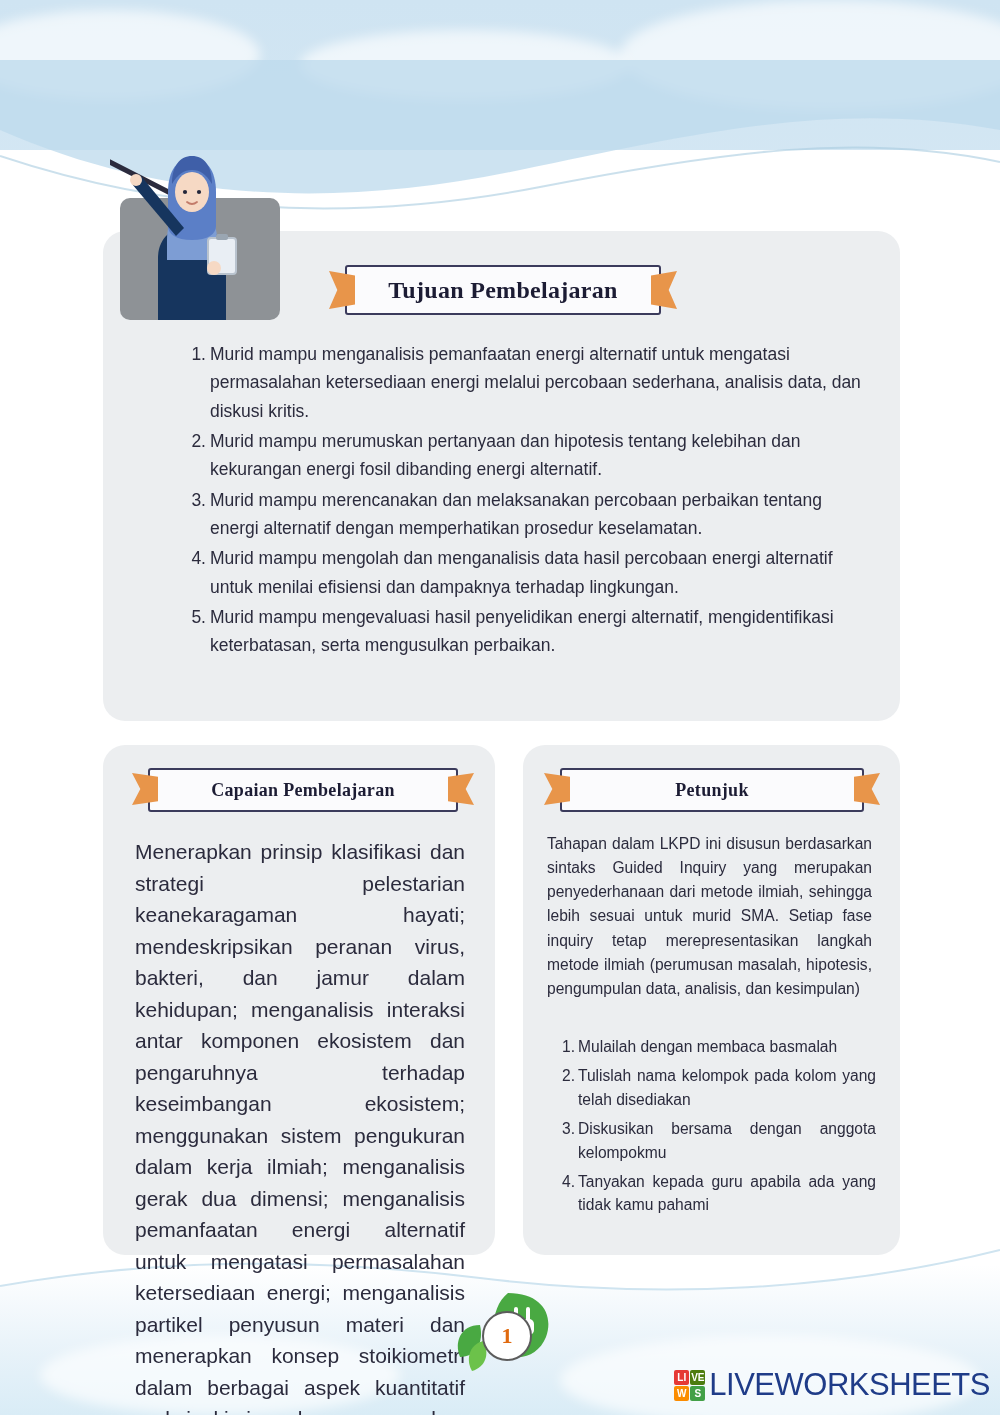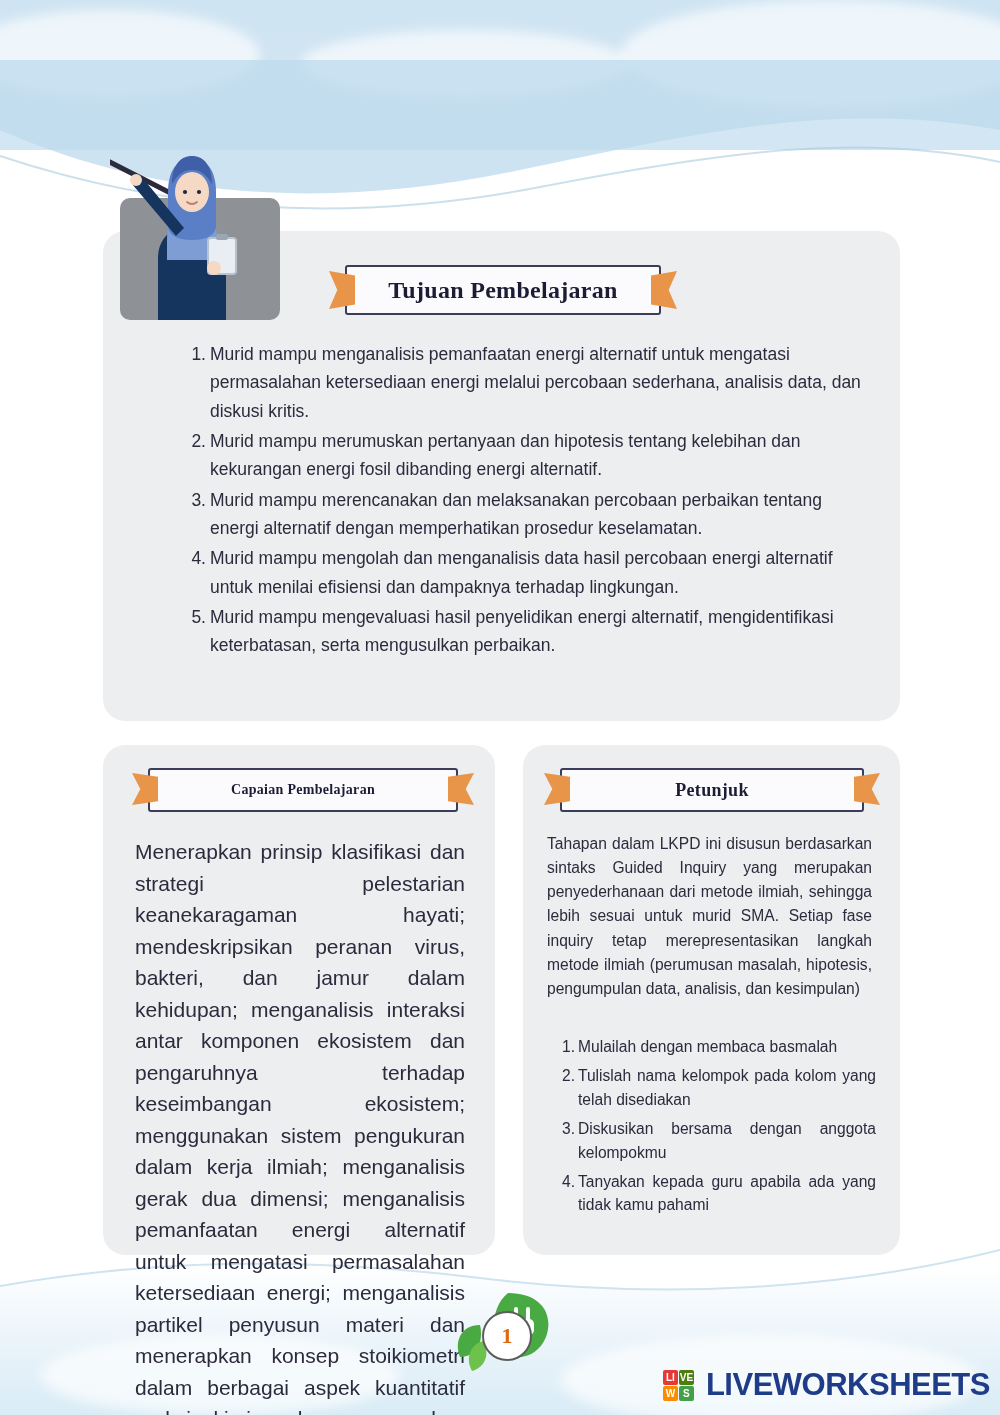--- a/index.html
+++ b/index.html
@@ -130,21 +130,21 @@
     top: 265px;
     width: 312px;
   }
   #banner-tujuan .banner-text { font-size: 24px; }
   #banner-capaian {
     left: 148px;
     top: 768px;
     width: 306px;
     height: 40px;
   }
-  #banner-capaian .banner-text { font-size: 14px; }
+  #banner-capaian .banner-text { font-size: 18px; }
   #banner-capaian::before, #banner-capaian::after { top: 3px; height: 32px; }
   #banner-petunjuk {
     left: 560px;
     top: 768px;
     width: 300px;
     height: 40px;
   }
   #banner-petunjuk .banner-text { font-size: 18px; }
   #banner-petunjuk::before, #banner-petunjuk::after { top: 3px; height: 32px; }
 
@@ -266,39 +266,39 @@
     bottom: 12px;
     display: flex;
     align-items: center;
     z-index: 7;
   }
   #lw-logo .lw-mark {
     display: grid;
     grid-template-columns: 15px 15px;
     grid-template-rows: 15px 15px;
     gap: 1px;
-    margin-right: 12px;
+    margin-right: 4px;
     padding-left: 27px;
   }
   #lw-logo .lw-mark span {
     display: flex;
     align-items: center;
     justify-content: center;
     font-size: 10px;
     font-weight: bold;
     color: #ffffff;
     border-radius: 2px;
   }
   #lw-logo .c1 { background: #e53935; }
   #lw-logo .c2 { background: #4d7c0f; }
   #lw-logo .c3 { background: #fb8c00; }
   #lw-logo .c4 { background: #43a047; }
   #lw-logo .lw-text {
     font-family: "Liberation Sans", sans-serif;
-    font-weight: bold;
+    font-weight: normal;
     font-size: 31px;
     letter-spacing: -0.5px;
     color: #1f3c88;
   }
 </style>
 </head>
 <body>
 
 <div class="bg-sky"></div>
 <div class="bg-white-body"></div>

